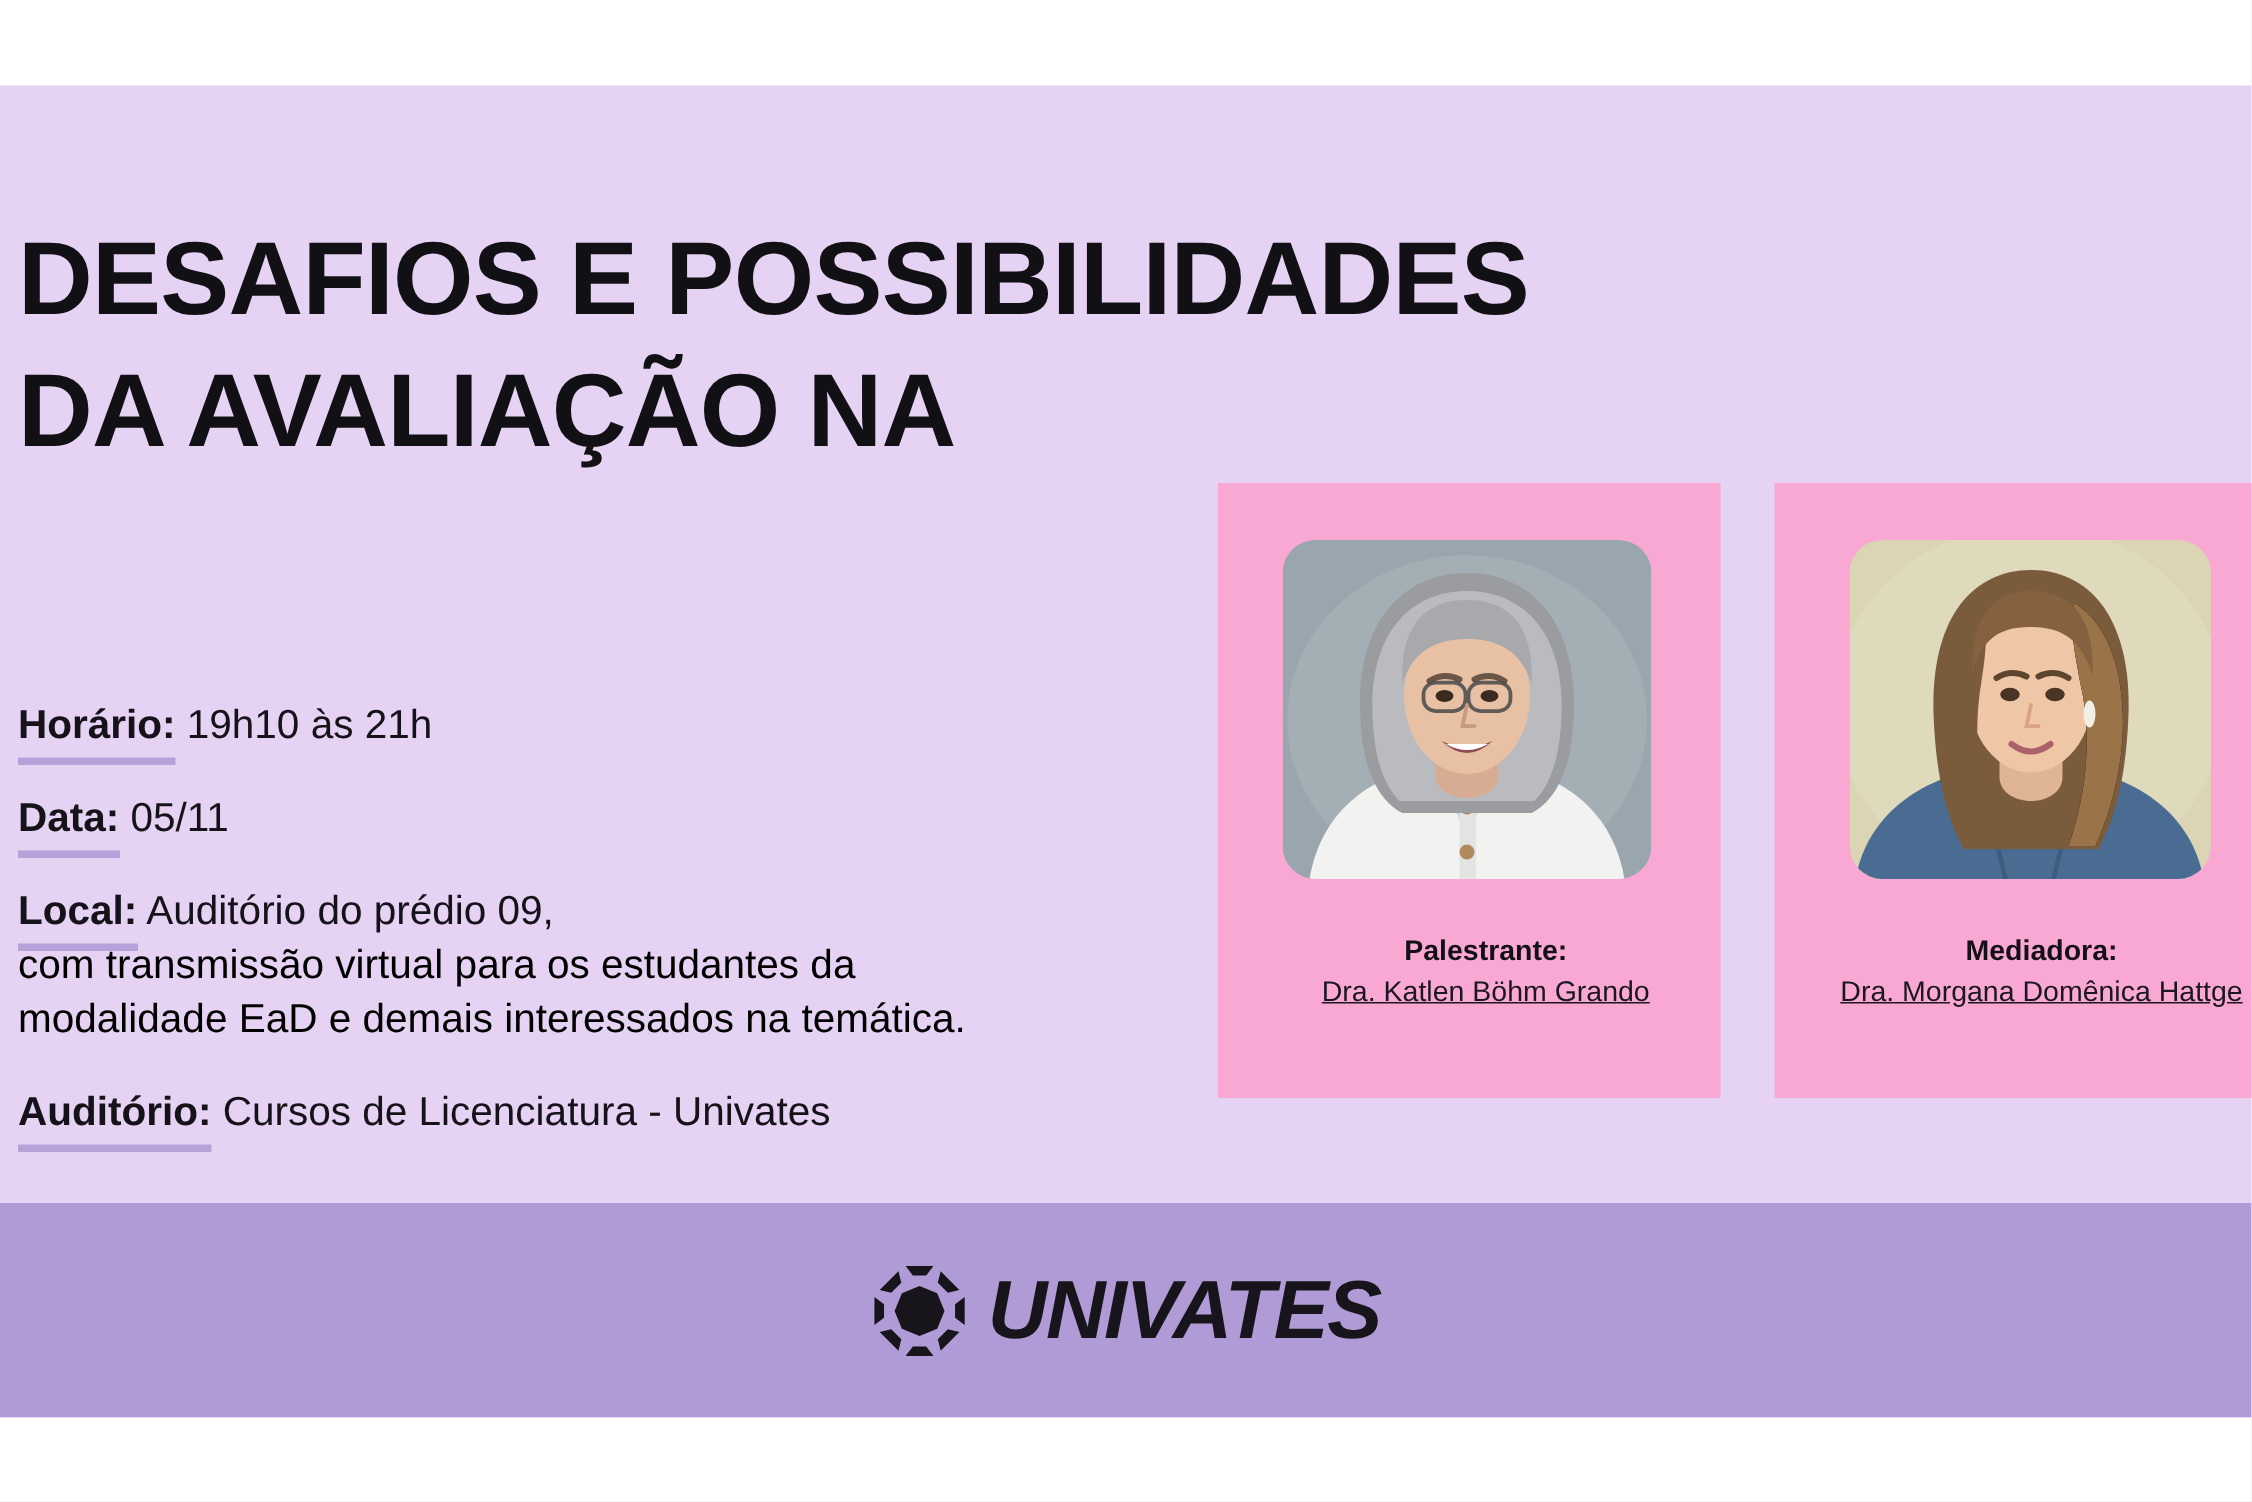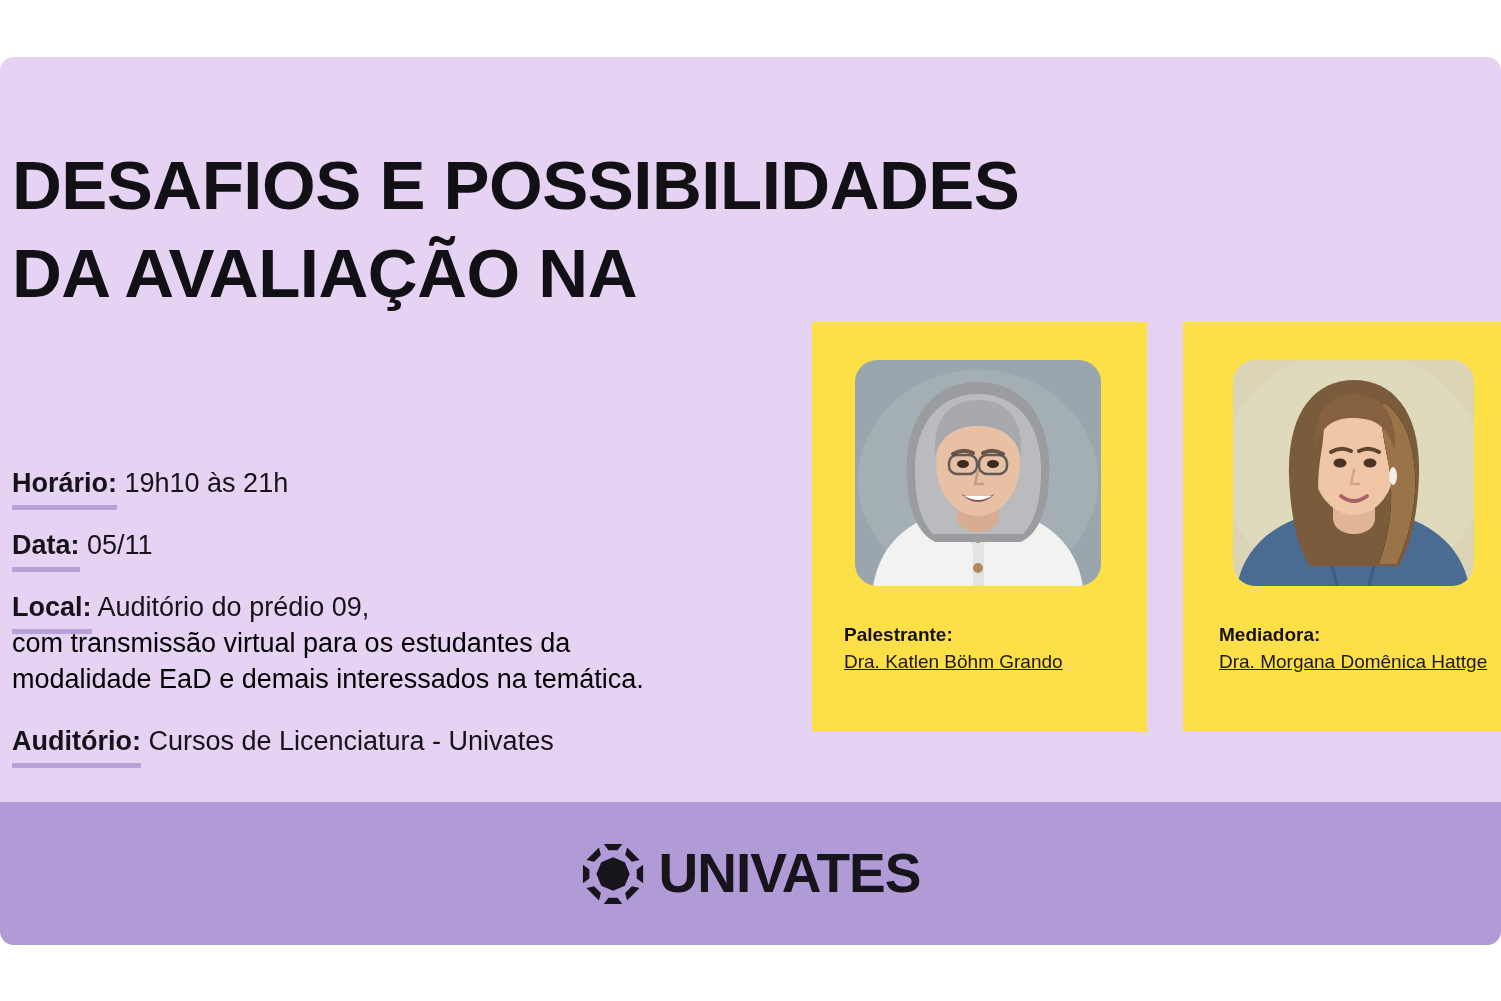--- a/index.html
+++ b/index.html
@@ -16,21 +16,20 @@
   }
 
   #poster {
     position: absolute;
     left: 0;
     top: 57px;
     width: 1501px;
     height: 888px;
     background: #e6d2f2;
     overflow: hidden;
-    border-radius: 14px;
   }
 
   
   #title-block {
     position: absolute;
     left: 12px;
     top: 85px;
     width: 1060px;
   }
   .title-line {
@@ -78,22 +77,23 @@
     line-height: 36px;
     color: #000000;
     white-space: nowrap;
   }
 
   
   .speaker-card {
     position: absolute;
     top: 265px;
     height: 410px;
-    background: #fde047;
+    background: #f9a8d4;
     overflow: hidden;
+    text-align: center;
   }
   #card-speaker { left: 812px; width: 335px; }
   #card-mediator { left: 1183px; width: 330px; }
 
   .photo {
     position: absolute;
     top: 38px;
     border-radius: 22px;
     overflow: hidden;
   }
@@ -135,20 +135,21 @@
     background: #b09bd6;
   }
   #logo {
     position: absolute;
     left: 50%;
     top: 50%;
     transform: translate(-50%, -50%);
     display: flex;
     align-items: center;
     gap: 14px;
+    font-style: italic;
   }
   #logo-wordmark {
     font-size: 55px;
     font-weight: bold;
     letter-spacing: -1px;
     color: #17141b;
     line-height: 1;
   }
 </style>
 </head>

